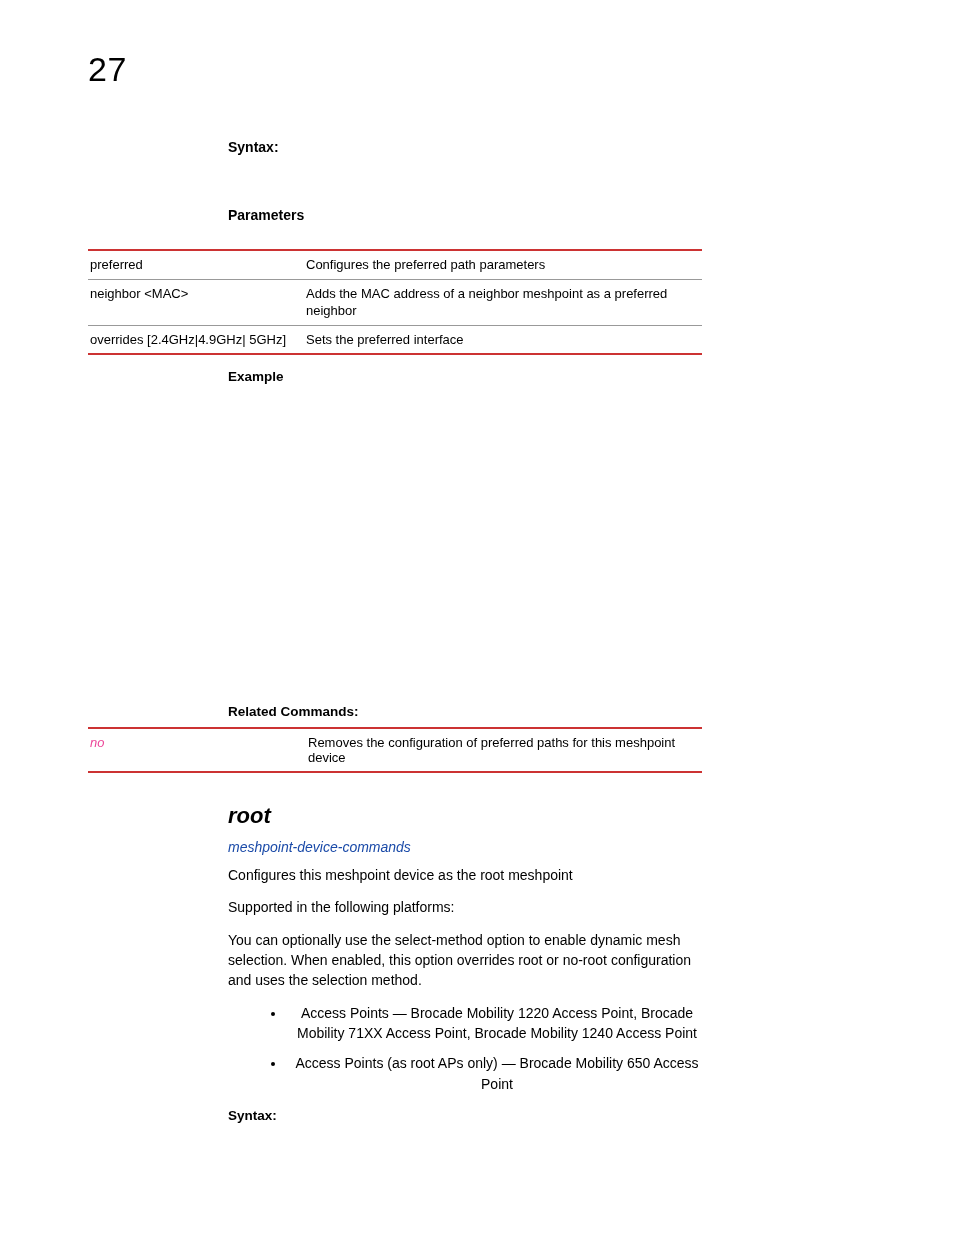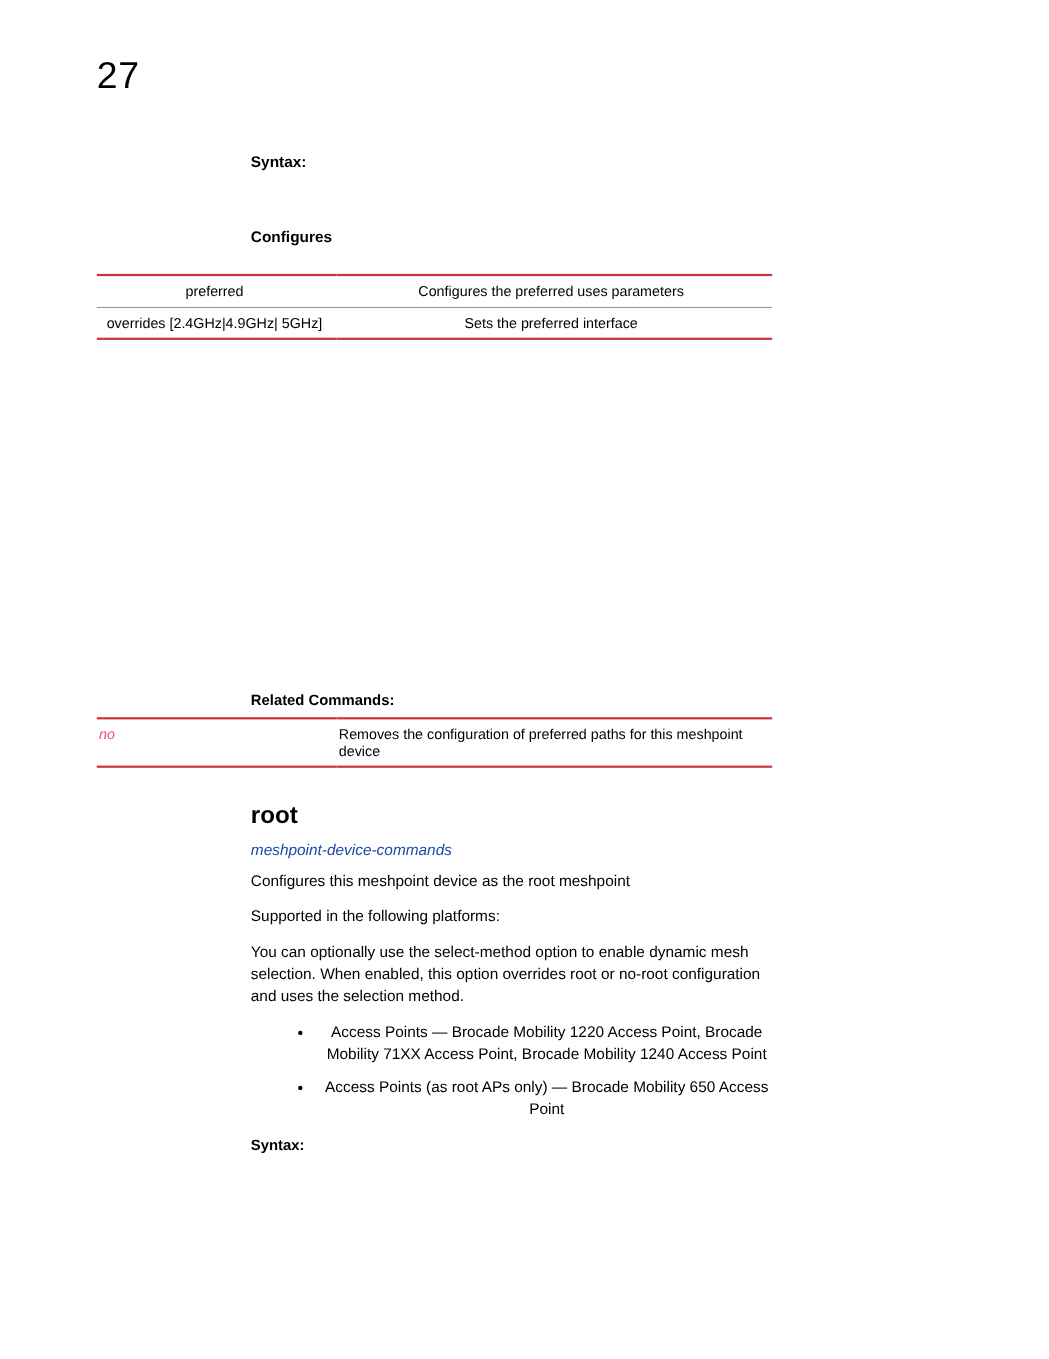--- a/index.html
+++ b/index.html
@@ -47,21 +47,20 @@
     border-top: 2px solid #c33;
   }
   .params-table tbody tr:last-child td {
     border-bottom: 2px solid #c33;
   }
   .params-table td {
     border-bottom: 1px solid #999;
     padding: 5px 6px 5px 0;
     vertical-align: top;
     line-height: 1.35;
-    text-align: center;
   }
   .params-table td:first-child {
     width: 218px;
     padding-left: 2px;
   }
   .example-label {
     font-weight: bold;
     font-size: 13.5px;
     margin-top: 14px;
     margin-left: 140px;
@@ -83,20 +82,21 @@
   }
   .related-table td:first-child {
     width: 218px;
   }
   .link-blue {
     color: #ec4899;
     font-style: italic;
     font-size: 13px;
   }
   .section-title {
+    font-style: italic;
     font-weight: bold;
     font-size: 22px;
     margin-top: 30px;
     margin-bottom: 10px;
     color: #000;
   }
   .blue-link-line {
     color: #1a4aa8;
     font-style: italic;
     font-size: 14px;
@@ -122,36 +122,41 @@
 </head>
 <body>
 
 <div class="page">
 
   <div class="chapter-num">27</div>
 
   <div class="indent-block">
     <div class="heading-bold">Syntax:</div>
     <div style="height:18px"></div>
-    <div class="heading-bold">Configures</div>
+    <div class="heading-bold">Parameters</div>
   </div>
 
   <table class="params-table">
     <tbody>
       <tr>
         <td>preferred</td>
-        <td>Configures the preferred uses parameters</td>
+        <td>Configures the preferred path parameters</td>
+      </tr>
+      <tr>
+        <td>neighbor &lt;MAC&gt;</td>
+        <td>Adds the MAC address of a neighbor meshpoint as a preferred neighbor</td>
       </tr>
       <tr>
         <td>overrides [2.4GHz|4.9GHz| 5GHz]</td>
         <td>Sets the preferred interface</td>
       </tr>
     </tbody>
   </table>
 
+  <div class="example-label">Example</div>
 
   <div class="big-gap"></div>
 
   <div class="indent-block">
     <div class="heading-small-bold">Related Commands:</div>
   </div>
 
   <table class="related-table">
     <tbody>
       <tr>

